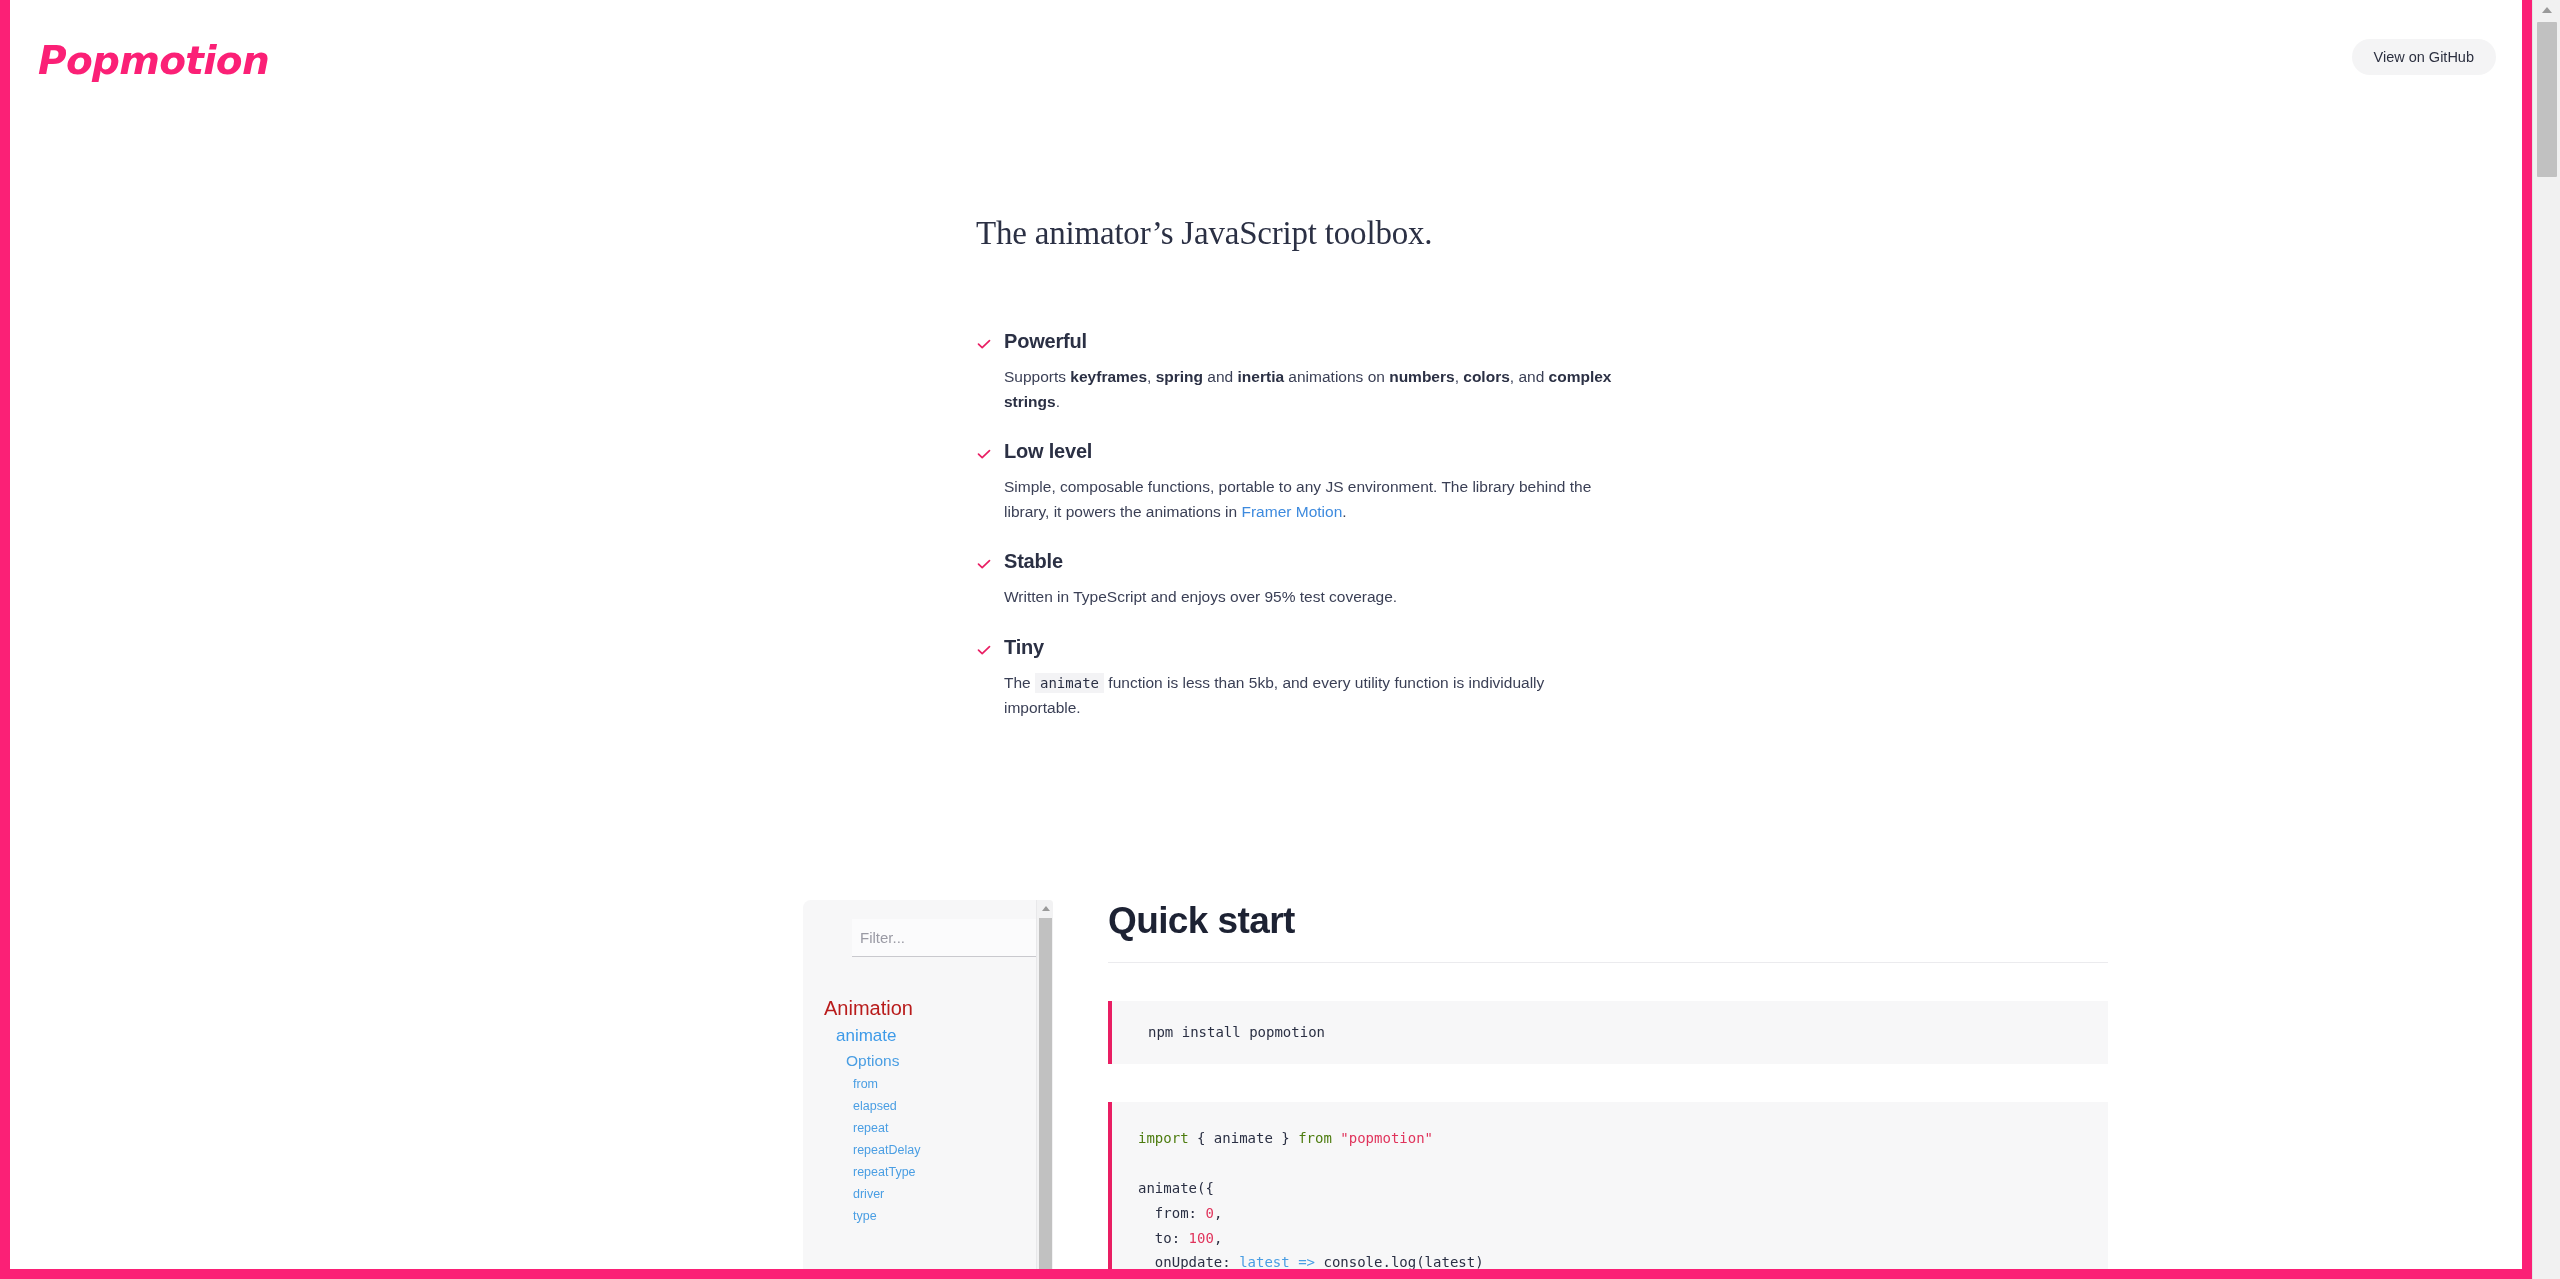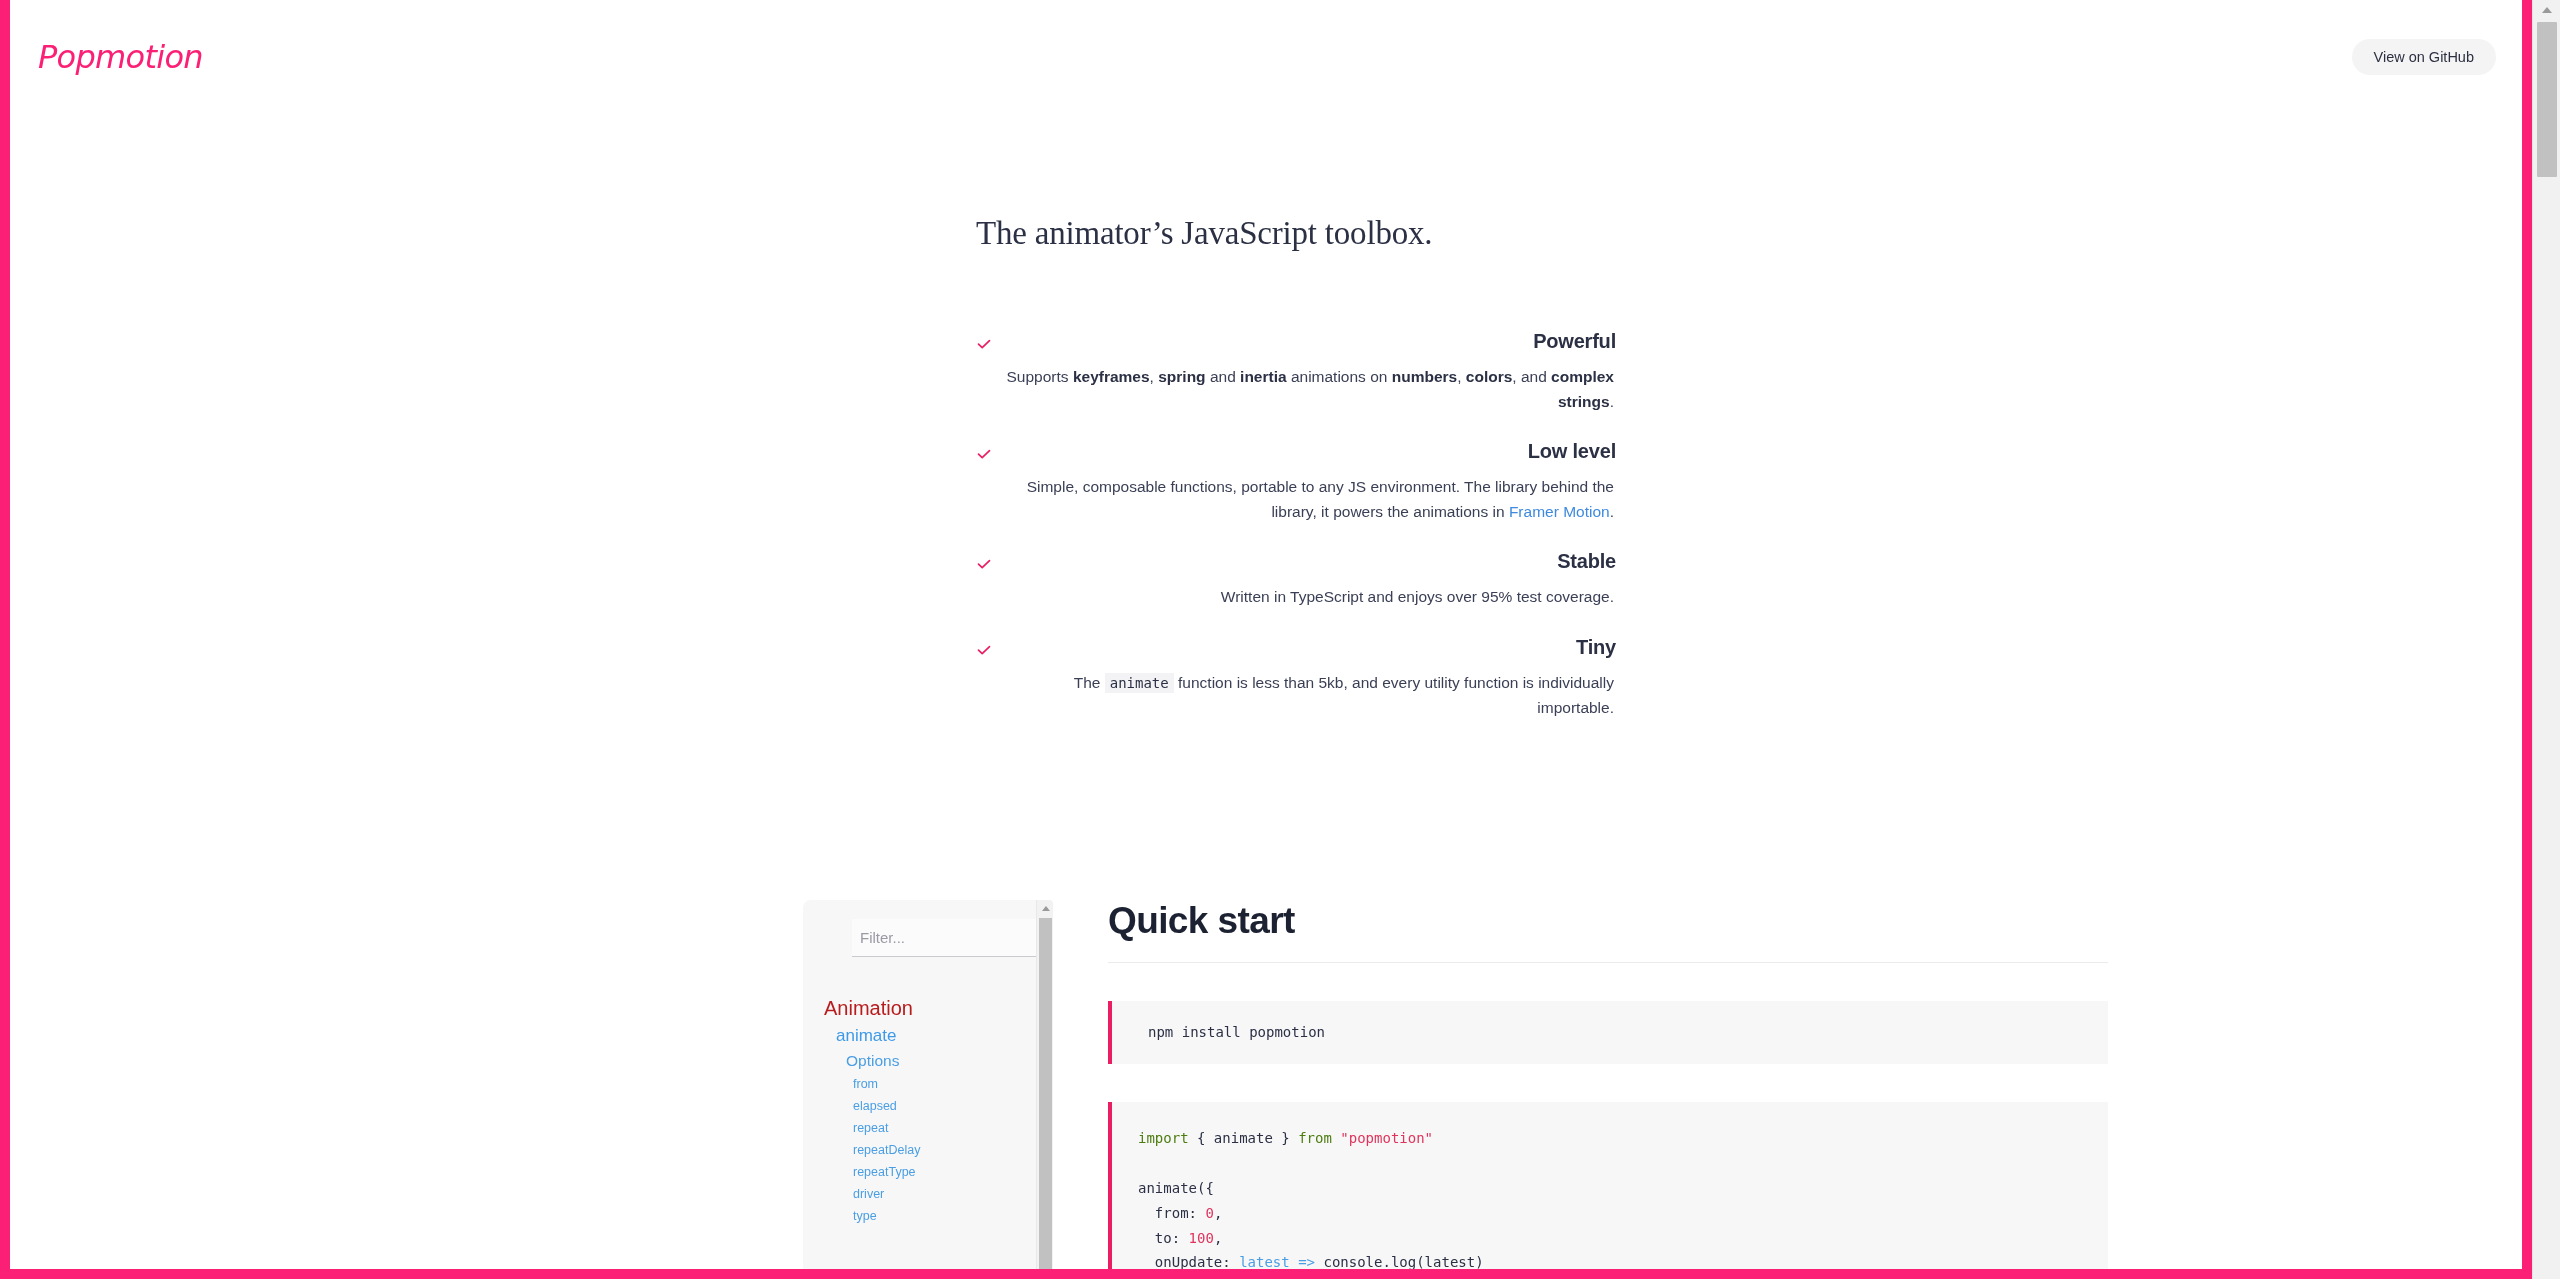--- a/index.html
+++ b/index.html
@@ -74,22 +74,22 @@
     width: 2512px;
     height: 118px;
     background: #fff;
   }
 
   .logo {
     position: absolute;
     left: 28px;
     top: 38px;
     font-family: "DejaVu Sans", sans-serif;
-    font-size: 32px;
-    font-weight: 400;
+    font-size: 39px;
+    font-weight: 700;
     font-style: italic;
     letter-spacing: -0.7px;
     color: #fb2076;
     white-space: nowrap;
   }
 
   .github-btn {
     position: absolute;
     right: 26px;
     top: 39px;
@@ -128,21 +128,20 @@
     position: absolute;
     left: 966px;
     top: 330px;
     width: 640px;
   }
 
   .feature {
     position: relative;
     margin-bottom: 26px;
     padding-left: 28px;
-    text-align: right;
   }
 
   .feature:last-child { margin-bottom: 0; }
 
   .feature .check {
     position: absolute;
     left: 0;
     top: 6px;
     width: 16px;
     height: 16px;

